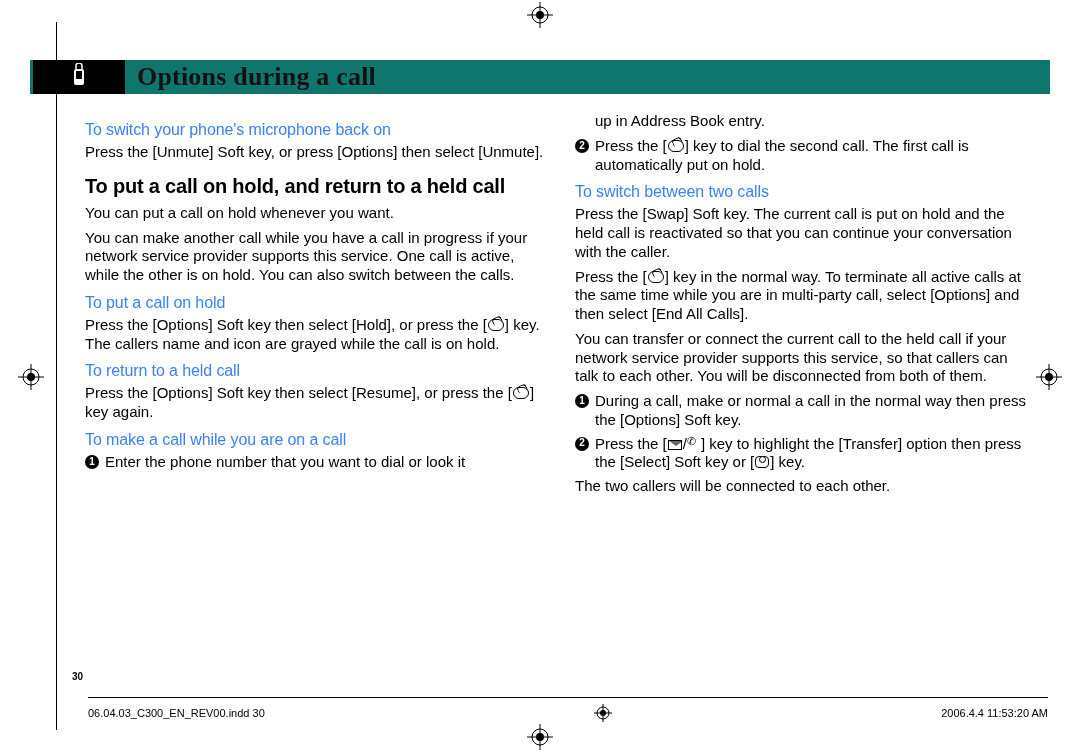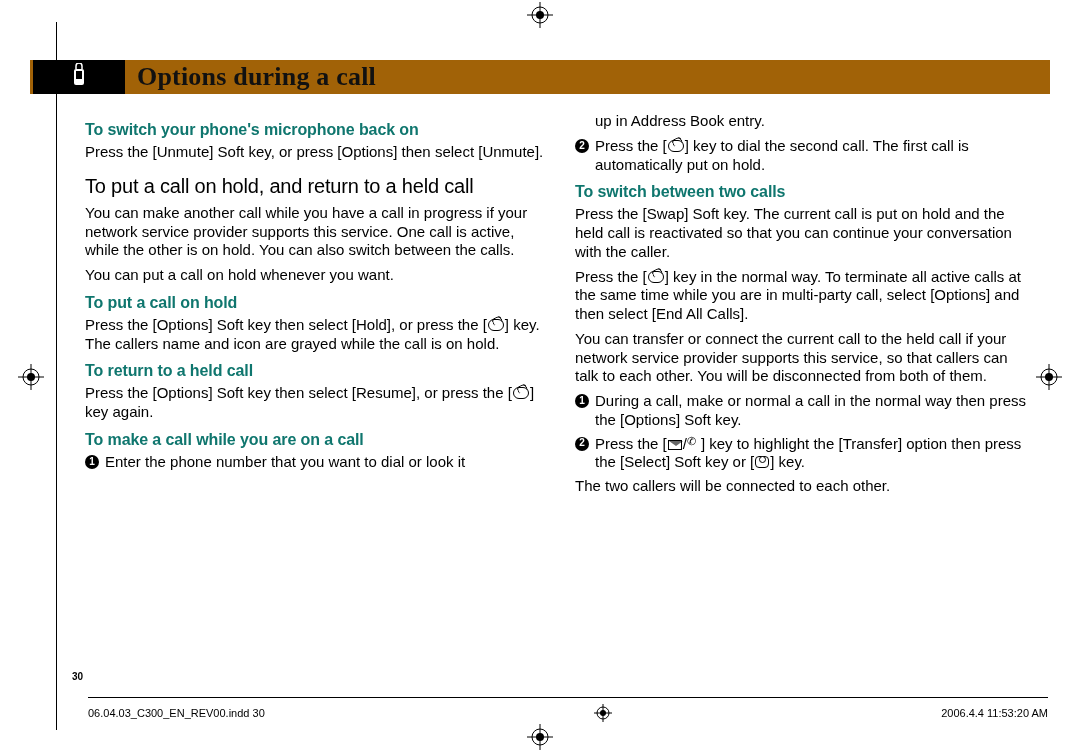--- a/index.html
+++ b/index.html
@@ -11,38 +11,38 @@
   .reg-mark svg { width: 26px; height: 26px; display: block; }
   .reg-top { top: 2px; left: 527px; }
   .reg-bottom { bottom: 2px; left: 527px; }
   .reg-left { top: 364px; left: 18px; }
   .reg-right { top: 364px; right: 18px; }
 
   
   .frame { position: absolute; top: 22px; left: 56px; right: 30px; bottom: 22px; border-left: 1px solid #000; pointer-events: none; }
 
   
-  .header { position: absolute; top: 60px; left: 30px; right: 30px; height: 34px; background: #a16207; display: flex; align-items: center; }
+  .header { position: absolute; top: 60px; left: 30px; right: 30px; height: 34px; background: #0f766e; display: flex; align-items: center; }
   .header-black { width: 92px; height: 34px; background: #000; display: flex; align-items: center; justify-content: center; margin-left: 3px; }
   .header-title {
     font-family: "Times New Roman", Times, serif;
     font-weight: bold;
     font-size: 26px;
     color: #111;
     margin-left: 12px;
     letter-spacing: 0.2px;
   }
   .header-icon svg { width: 16px; height: 24px; fill: #fff; }
 
   
   .content { position: absolute; top: 112px; left: 85px; right: 45px; bottom: 85px; display: flex; gap: 30px; font-size: 15px; line-height: 1.25; }
   .col { flex: 1 1 0; }
 
-  .h-gray { color: #0f766e; font-weight: bold; font-size: 16px; margin-top: 8px; margin-bottom: 3px; letter-spacing: -0.1px; }
-  .h-black-big { color: #000; font-weight: normal; font-size: 20px; margin-top: 12px; margin-bottom: 5px; letter-spacing: -0.2px; }
+  .h-gray { color: #3b82f6; font-weight: normal; font-size: 16px; margin-top: 8px; margin-bottom: 3px; letter-spacing: -0.1px; }
+  .h-black-big { color: #000; font-weight: bold; font-size: 20px; margin-top: 12px; margin-bottom: 5px; letter-spacing: -0.2px; }
   .p { margin-bottom: 6px; }
   .num-item { display: flex; align-items: flex-start; gap: 6px; margin-bottom: 5px; }
   .circ-num { flex: 0 0 14px; width: 14px; height: 14px; border-radius: 50%; background: #000; color: #fff; font-size: 10px; display: inline-flex; align-items: center; justify-content: center; margin-top: 2px; font-weight: bold; }
   .num-text { flex: 1; }
 
   .key-circ { display: inline-block; width: 16px; height: 12px; border: 1px solid #000; border-radius: 8px; vertical-align: -1px; position: relative; margin: 0 1px; }
   .key-circ::after { content: ""; position: absolute; width: 8px; height: 6px; border: 1px solid #000; border-bottom: none; border-radius: 4px 4px 0 0; left: 3px; top: -3px; transform: rotate(-25deg); }
 
   .key-mail { display: inline-block; width: 14px; height: 10px; border: 1px solid #000; vertical-align: -1px; margin: 0 1px; position: relative; }
   .key-mail::after { content:""; position:absolute; left:0; right:0; top:0; height:0; border-left: 7px solid transparent; border-right:7px solid transparent; border-top:5px solid #000; opacity:0.6; }
@@ -112,22 +112,22 @@
     </div>
     <div class="header-title">Options during a call</div>
   </div>
 
   <div class="content">
     <div class="col">
       <div class="h-gray">To switch your phone's microphone back on</div>
       <div class="p">Press the [Unmute] Soft key, or press [Options] then select [Unmute].</div>
 
       <div class="h-black-big">To put a call on hold, and return to a held call</div>
+      <div class="p">You can put a call on hold whenever you want.</div>
       <div class="p">You can make another call while you have a call in progress if your network service provider supports this service. One call is active, while the other is on hold. You can also switch between the calls.</div>
-      <div class="p">You can put a call on hold whenever you want.</div>
 
       <div class="h-gray">To put a call on hold</div>
       <div class="p">
         <span>Press the [Options] Soft key then select [Hold], or press the [</span><span class="key-circ"></span><span>] key. The callers name and icon are grayed while the call is on hold.</span>
       </div>
 
       <div class="h-gray">To return to a held call</div>
       <div class="p">
         <span>Press the [Options] Soft key then select [Resume], or press the [</span><span class="key-circ"></span><span>] key again.</span>
       </div>

